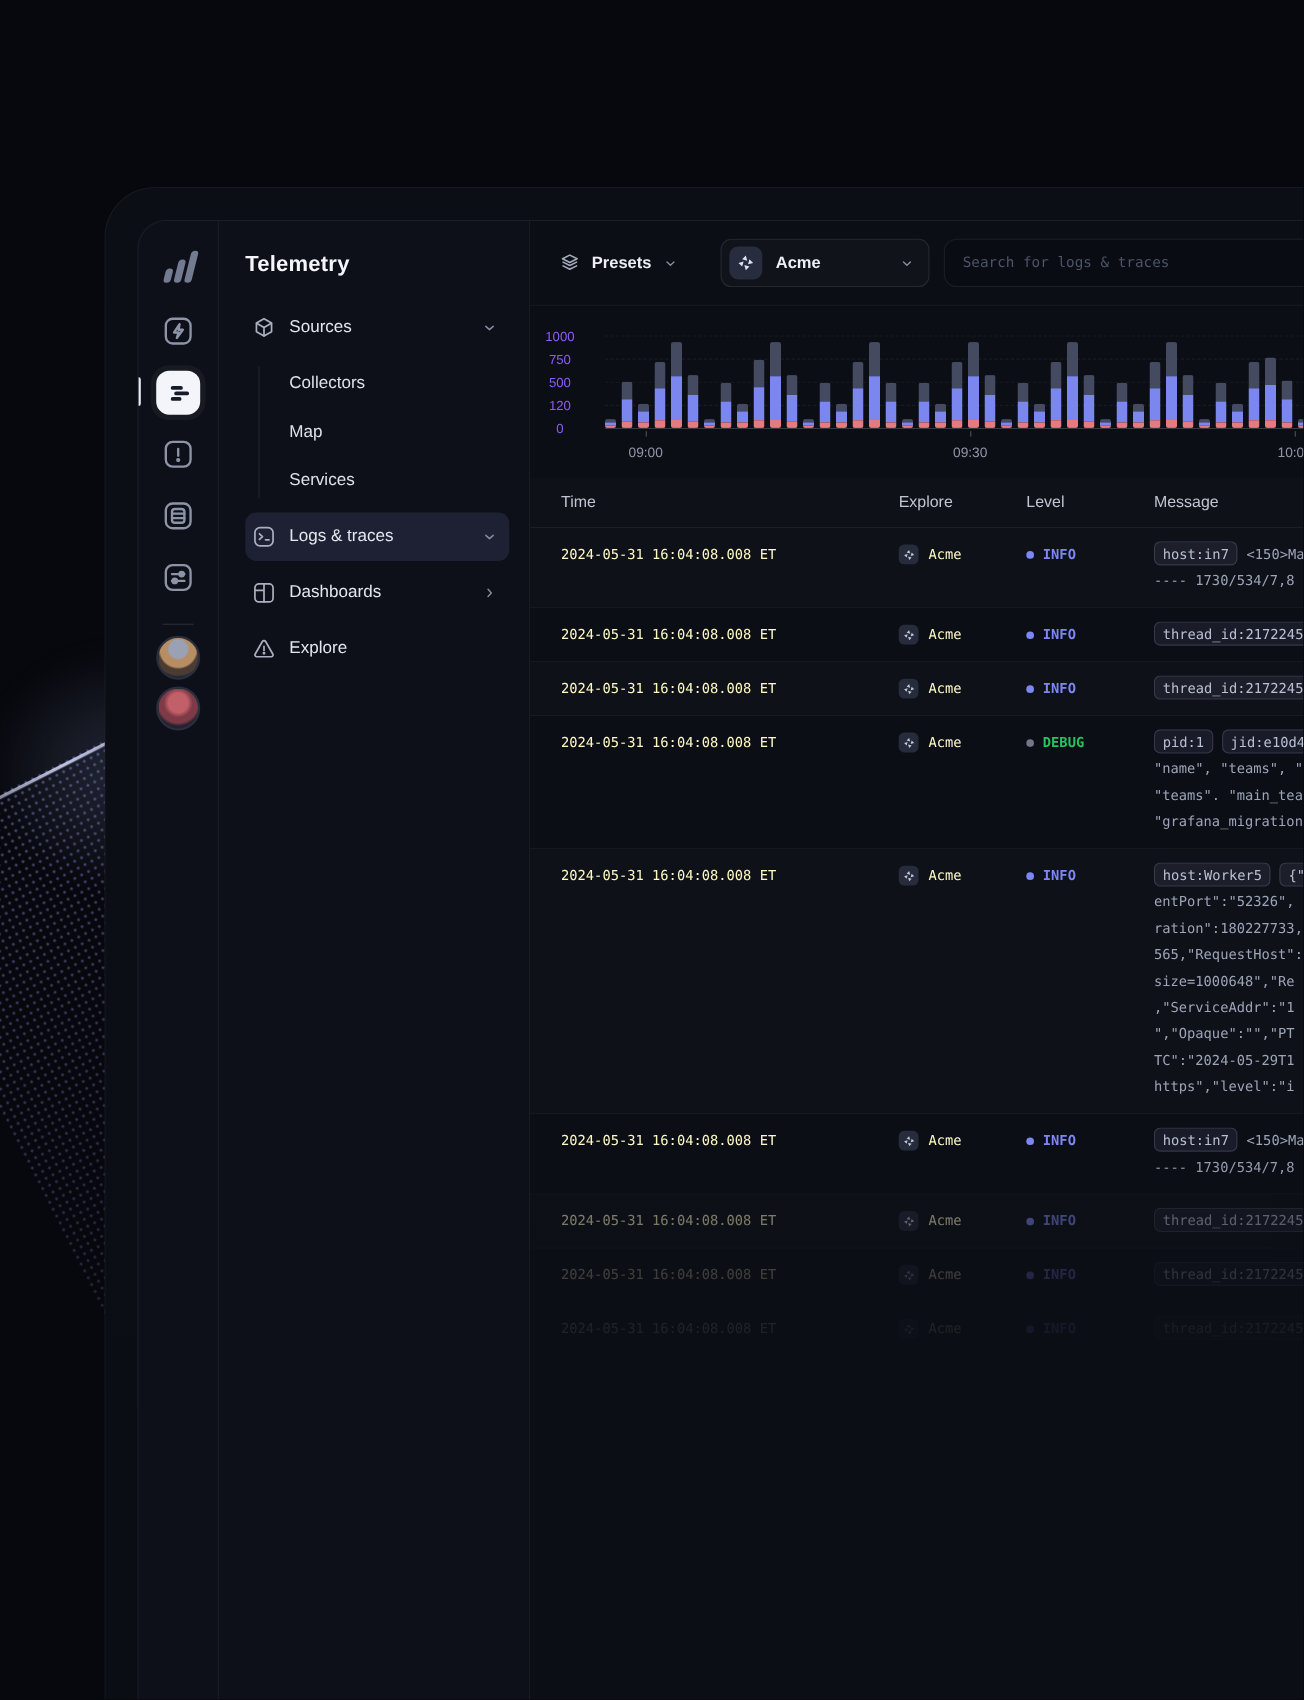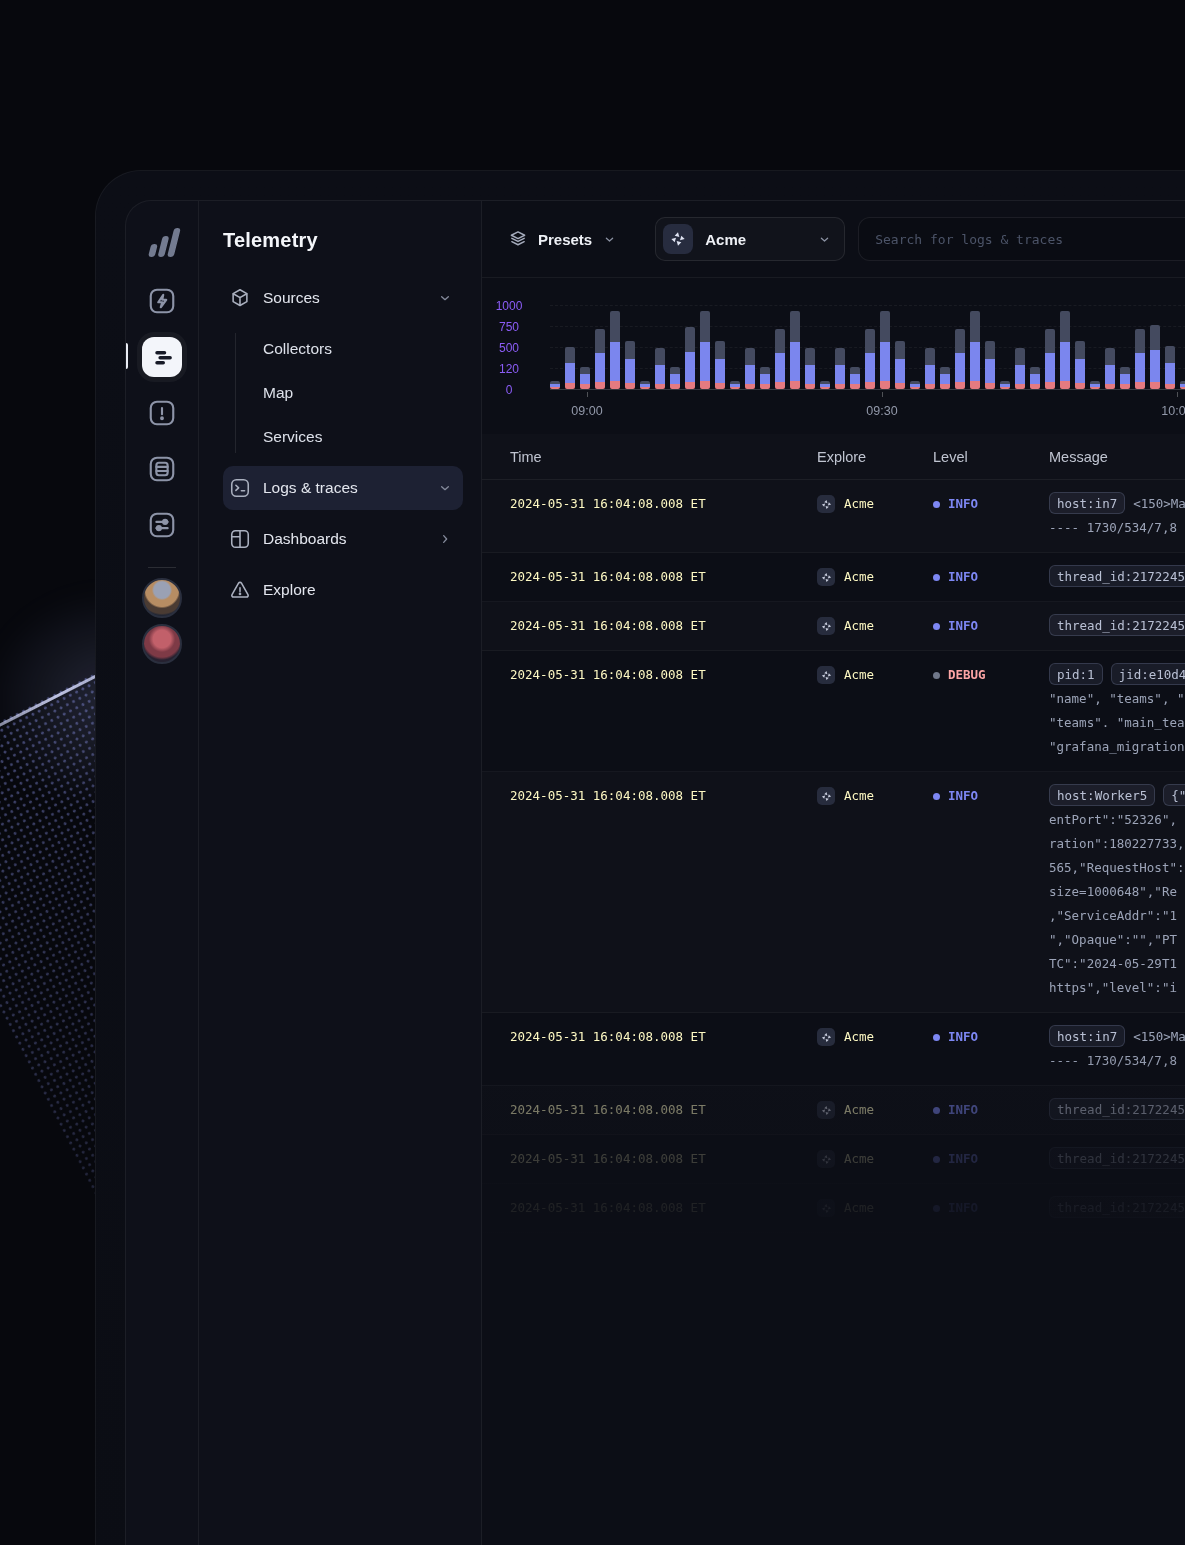--- a/index.html
+++ b/index.html
@@ -104,21 +104,21 @@
   .tbody .logrow:nth-child(8){opacity:.34;}
   .tbody .logrow:nth-child(9){opacity:.18;}
   .cell{font-size:12.5px;line-height:24px;color:#fef9c3;}
   .cell.source{display:flex;align-items:flex-start;gap:9px;}
   .src-tile{width:18px;height:18px;border-radius:5px;background:#272c3d;display:inline-flex;
     align-items:center;justify-content:center;color:#c6cbdb;margin-top:3px;flex:none;}
   .src-tile svg{width:11px;height:11px;}
   .cell.level{display:flex;align-items:flex-start;gap:8px;font-weight:700;}
   .lvl-dot{width:7px;height:7px;border-radius:50%;margin-top:8.5px;flex:none;}
   .level-info{color:#7d87f3;} .level-info .lvl-dot{background:#7d87f3;}
-  .level-debug{color:#fca5a5;} .level-debug .lvl-dot{background:#707789;}
+  .level-debug{color:#22c55e;} .level-debug .lvl-dot{background:#707789;}
   .cell.msg{color:#9ca4b8;min-width:0;}
   .msg-line{height:24px;line-height:24px;white-space:nowrap;overflow:hidden;}
   .chip{display:inline-block;background:rgba(125,135,170,.12);border:1px solid rgba(125,135,170,.28);
     border-radius:6px;padding:0 7px;margin-right:8px;color:#b9c0d4;height:22px;line-height:22px;box-sizing:border-box;}
   .fadeout{position:absolute;left:0;right:0;top:608px;height:430px;pointer-events:none;
     background:linear-gradient(180deg,rgba(12,14,22,0) 0%,rgba(12,14,22,.45) 30%,rgba(12,14,22,.85) 62%,#0c0e16 100%);}
 </style>
 </head>
 <body>
 

